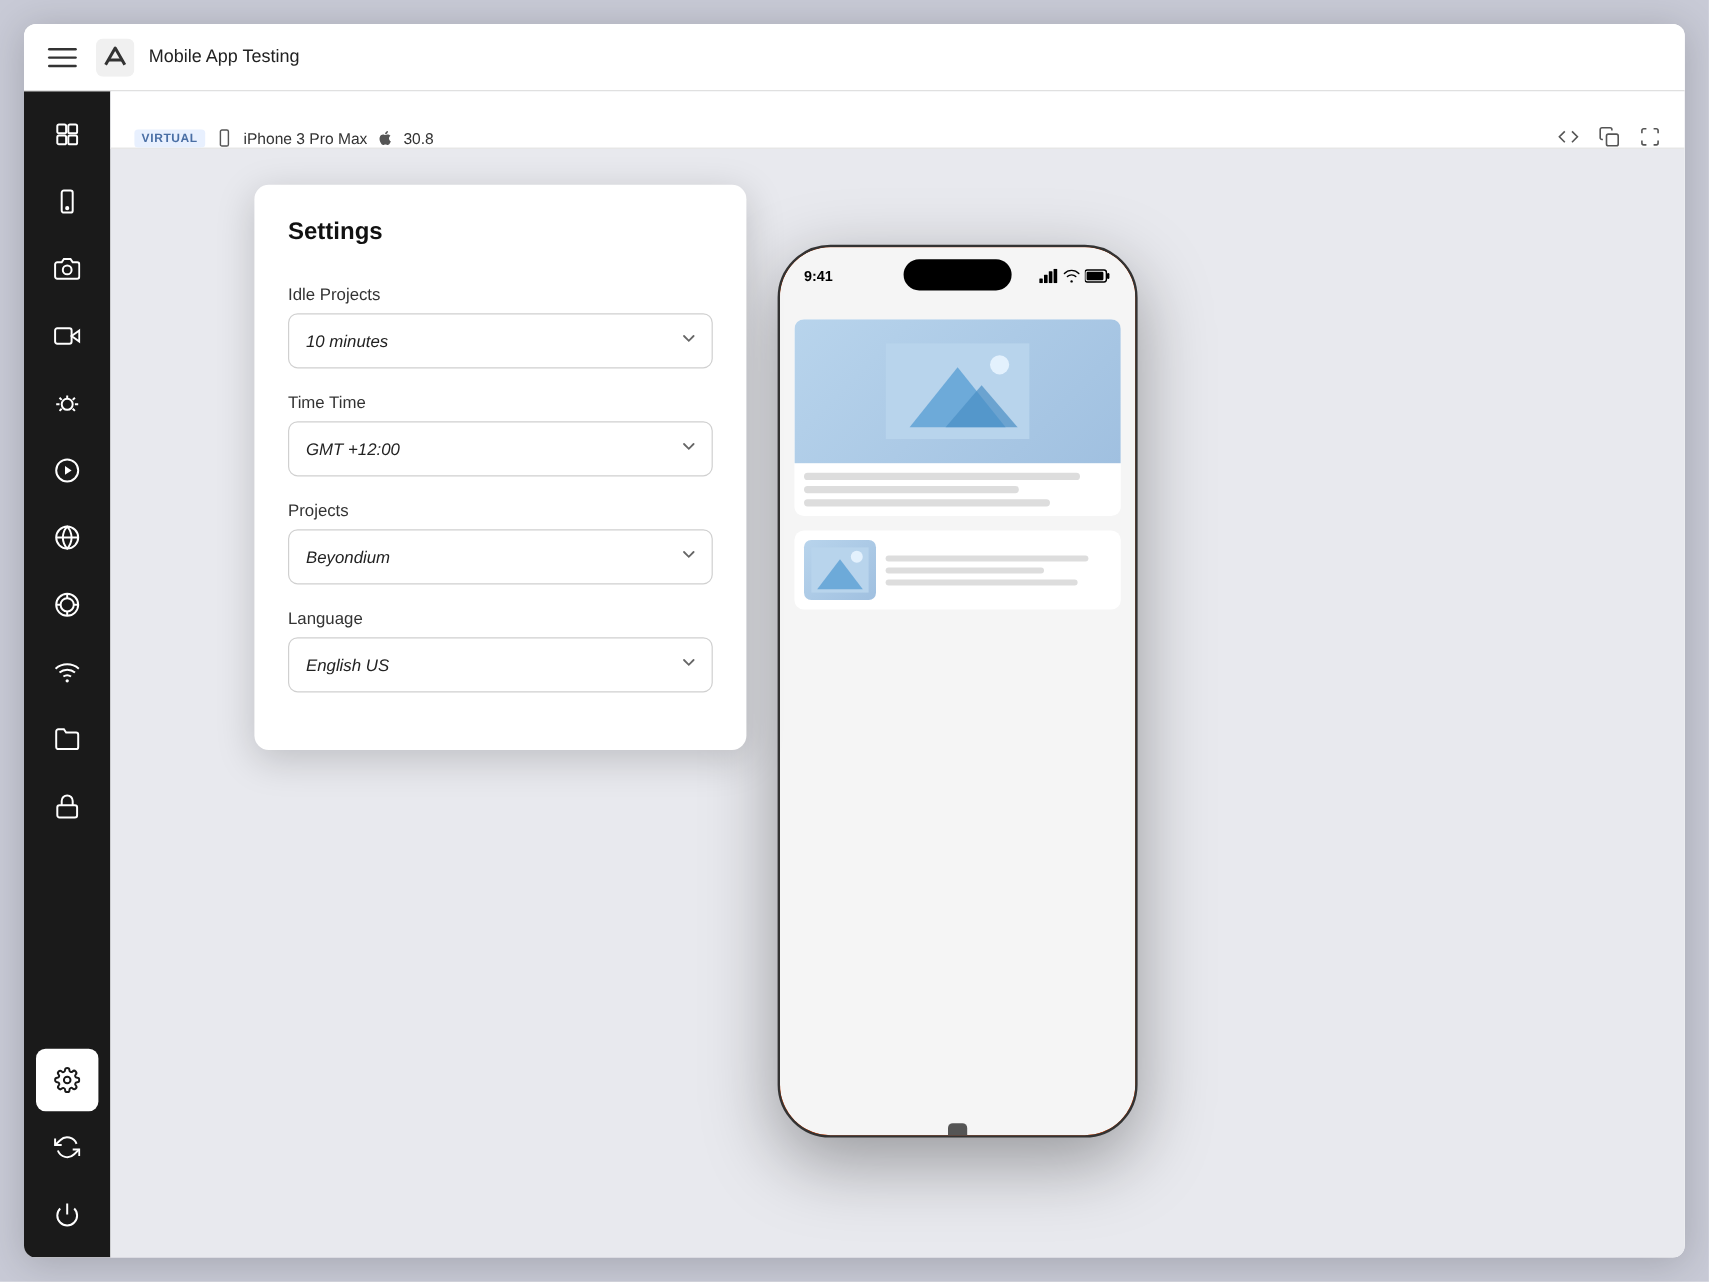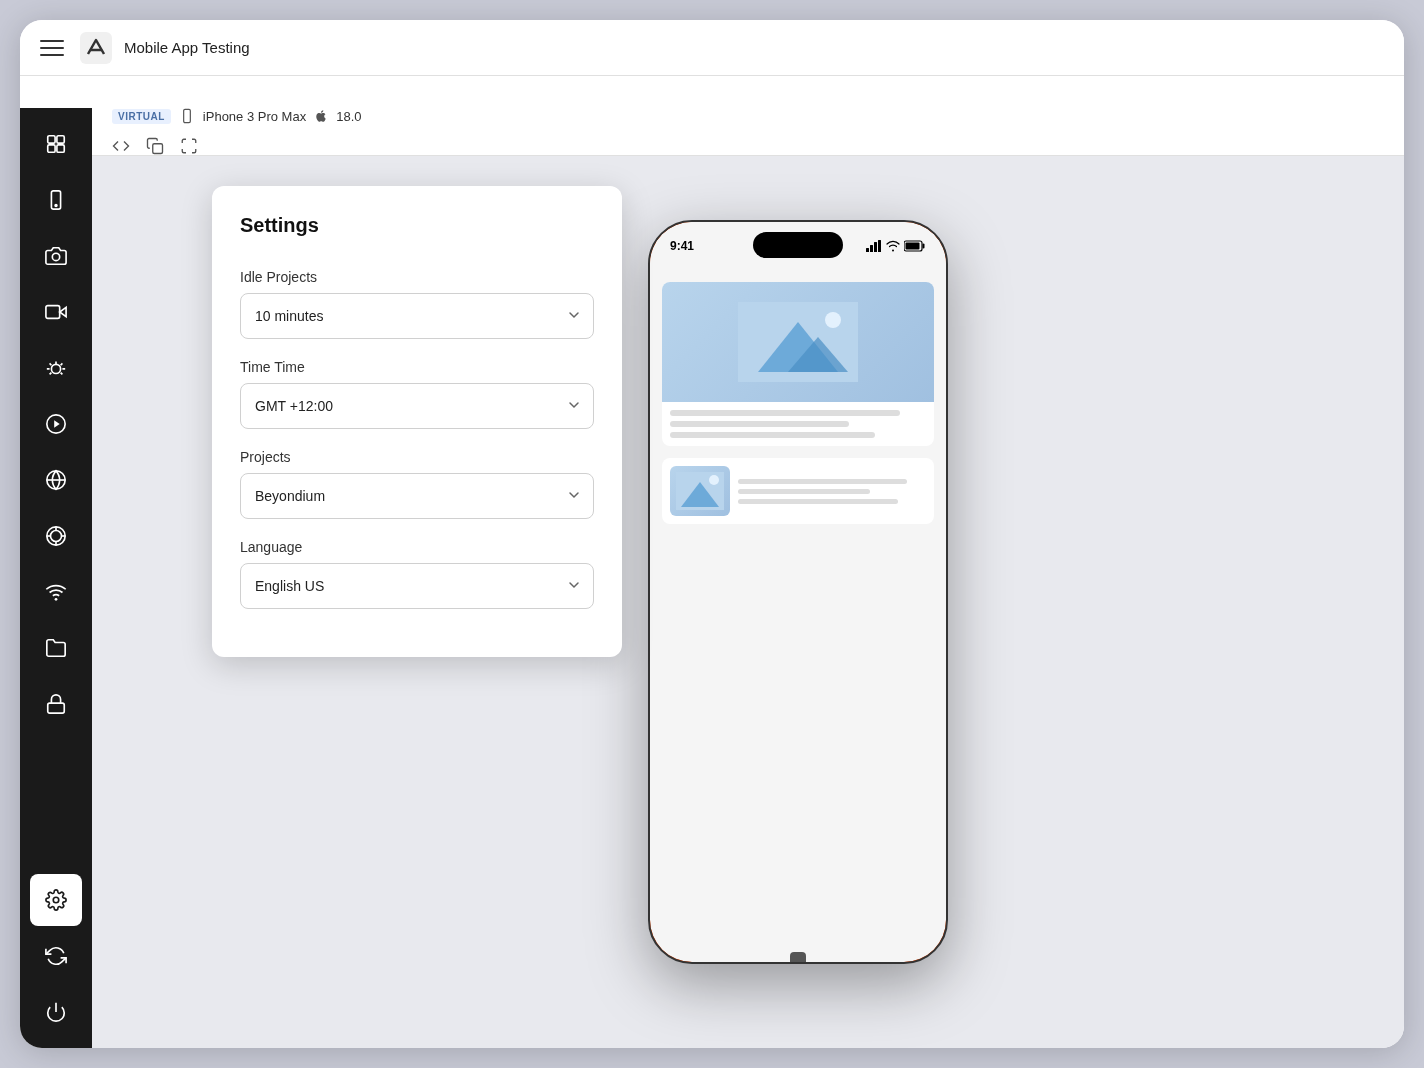--- a/index.html
+++ b/index.html
@@ -12,26 +12,25 @@
     }
 
     
     .window {
       position: absolute;
       top: 20px;
       left: 20px;
       right: 20px;
       bottom: 20px;
       background: #fff;
-      border-radius: 22px;
+      border-radius: 10px;
       box-shadow: 0 4px 32px rgba(0,0,0,0.18);
       display: flex;
       flex-direction: column;
       overflow: hidden;
-      gap: 32px;
     }
 
     
     .titlebar {
       height: 56px;
       background: #fff;
       border-bottom: 1px solid #e0e0e0;
       display: flex;
       align-items: center;
       padding: 0 16px;
@@ -113,25 +112,24 @@
       background: #e8e9ee;
       overflow: hidden;
     }
 
     
     .device-toolbar {
       height: 48px;
       background: #fff;
       border-bottom: 1px solid #e0e0e0;
       display: flex;
-      align-items: flex-start;
+      align-items: flex-end;
       justify-content: space-between;
       padding: 0 20px;
       flex-shrink: 0;
-      flex-direction: column;
     }
     .device-info {
       display: flex;
       align-items: center;
       gap: 8px;
       font-size: 13px;
       color: #333;
     }
     .virtual-badge {
       background: #e8f0fe;
@@ -199,20 +197,21 @@
       height: 46px;
       border: 1.5px solid #d0d0d0;
       border-radius: 8px;
       padding: 0 40px 0 14px;
       font-size: 14px;
       color: #222;
       background: #fff;
       appearance: none;
       cursor: pointer;
       outline: none;
+      font-style: italic;
     }
     .select-arrow {
       position: absolute;
       right: 14px;
       top: 50%;
       transform: translateY(-50%);
       pointer-events: none;
       color: #666;
     }
 
@@ -477,21 +476,21 @@
       <div class="device-toolbar">
         <div class="device-info">
           <span class="virtual-badge">VIRTUAL</span>
           <svg width="16" height="16" viewBox="0 0 24 24" fill="none" stroke="#555" stroke-width="1.8">
             <rect x="7" y="2" width="10" height="20" rx="2"></rect>
           </svg>
           <span>iPhone 3 Pro Max</span>
           <svg width="14" height="14" viewBox="0 0 24 24" fill="none">
             <path d="M18.71 19.5c-.83 1.24-1.71 2.45-3.05 2.47-1.34.03-1.77-.79-3.29-.79-1.53 0-2 .77-3.27.82-1.31.05-2.3-1.32-3.14-2.53C4.25 17 2.94 12.45 4.7 9.39c.87-1.52 2.43-2.48 4.12-2.51 1.28-.02 2.5.87 3.29.87.78 0 2.26-1.07 3.8-.91.65.03 2.47.26 3.64 1.98-.09.06-2.17 1.28-2.15 3.81.03 3.02 2.65 4.03 2.68 4.04-.03.07-.42 1.44-1.38 2.83M13 3.5c.73-.83 1.94-1.46 2.94-1.5.13 1.17-.34 2.35-1.04 3.19-.69.85-1.83 1.51-2.95 1.42-.15-1.15.41-2.35 1.05-3.11z" fill="#555"></path>
           </svg>
-          <span>18.0</span>
+          <span>30.8</span>
         </div>
         <div class="device-toolbar-actions">
           <svg width="18" height="18" viewBox="0 0 24 24" fill="none" stroke="#555" stroke-width="1.8" cursor="pointer">
             <polyline points="16 18 22 12 16 6"></polyline>
             <polyline points="8 6 2 12 8 18"></polyline>
           </svg>
           <svg width="18" height="18" viewBox="0 0 24 24" fill="none" stroke="#555" stroke-width="1.8" cursor="pointer">
             <rect x="9" y="9" width="13" height="13" rx="2"></rect>
             <path d="M5 15H4a2 2 0 0 1-2-2V4a2 2 0 0 1 2-2h9a2 2 0 0 1 2 2v1"></path>
           </svg>

